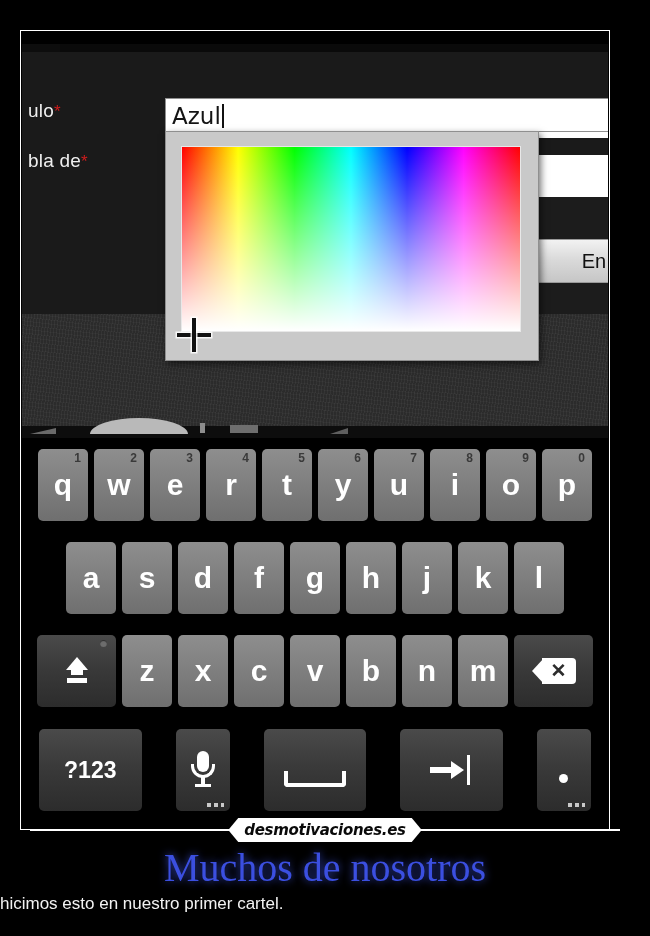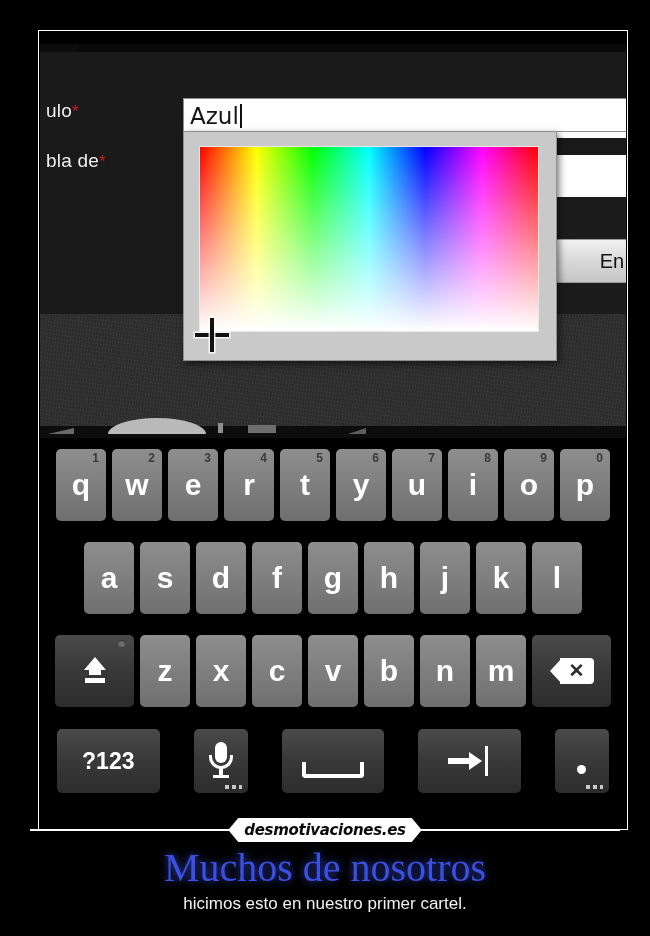--- a/index.html
+++ b/index.html
@@ -3,21 +3,21 @@
 <meta charset="utf-8">
 <style>
   * { margin:0; padding:0; box-sizing:border-box; }
   html,body { width:650px; height:936px; background:#000; overflow:hidden;
               font-family:"Liberation Sans", sans-serif; }
 
   #poster { position:relative; width:650px; height:936px; background:#000; }
 
   
   #frame {
-    position:absolute; left:38px; top:30px; width:590px; height:800px;
+    position:absolute; left:20px; top:30px; width:590px; height:800px;
     border:1px solid #ffffff; background:#000;
   }
 
   
   #app { position:absolute; left:1px; top:1px; width:586px; height:406px;
          background:#0a0a0a; overflow:hidden; }
 
   .statusbar { position:absolute; left:0; top:0; width:100%; height:12px;
                background:#000; }
   .titlenotch { position:absolute; left:0; top:12px; width:38px; height:8px;
@@ -96,21 +96,21 @@
          box-shadow:0 2px 3px rgba(0,0,0,.7); }
   .key .num { position:absolute; top:2px; right:7px; font-size:12px;
               font-weight:bold; color:#3a3a3a; }
   .key.dark { background:linear-gradient(180deg,#4a4a4a 0%,#3a3a3a 45%,#2c2c2c 100%); }
 
   .keyrow1 .key { width:50px; height:72px; margin:0 3px; }
   .keyrow2 .key { width:50px; height:72px; margin:0 3px; }
   .keyrow3 .key { width:50px; height:72px; margin:0 3px; }
   .keyrow3 .key.shiftkey { width:79px; }
   .keyrow3 .key.backkey  { width:79px; }
-  .keyrow4 .key { height:64px; margin:0 17px; }
+  .keyrow4 .key { height:82px; margin:0 17px; }
 
   .shiftglyph { width:28px; height:28px; position:relative; }
   .shiftglyph .tri { position:absolute; left:3px; top:0; width:0; height:0;
         border-left:11px solid transparent; border-right:11px solid transparent;
         border-bottom:13px solid #fff; }
   .shiftglyph .stem { position:absolute; left:8px; top:12px; width:12px; height:6px; background:#fff; }
   .shiftglyph .bar { position:absolute; left:4px; top:21px; width:20px; height:5px; background:#fff; }
   .shiftdot { position:absolute; top:5px; right:9px; width:7px; height:7px;
               border-radius:50%; background:#6d6d6d; box-shadow:inset 0 1px 1px rgba(0,0,0,.6); }
 
@@ -151,21 +151,21 @@
                 background:#ffffff; }
   #bannertag { position:absolute; left:50%; top:0; transform:translateX(-50%);
         background:#ffffff; color:#0a0a0a; font-size:15px; font-weight:bold;
         font-style:italic; letter-spacing:-.3px; padding:3px 16px; height:24px;
         line-height:18px; font-family:"DejaVu Sans", sans-serif;
         clip-path:polygon(10px 0, calc(100% - 10px) 0, 100% 50%, calc(100% - 10px) 100%, 10px 100%, 0 50%); }
 
   #title { position:absolute; left:0; top:844px; width:650px; text-align:center;
            color:#3b4fe0; font-family:"Liberation Serif", serif; font-size:40px;
            text-shadow:0 0 9px rgba(70,95,255,.75); }
-  #subtitle { position:absolute; left:0; top:894px; width:650px; text-align:center;
+  #subtitle { position:absolute; left:0; top:894px; width:650px; 
            color:#f2f2f2; font-size:17px; }
 </style>
 </head>
 <body>
 
 <div id="poster">
 
   <div id="frame">
 
     <div id="app">

